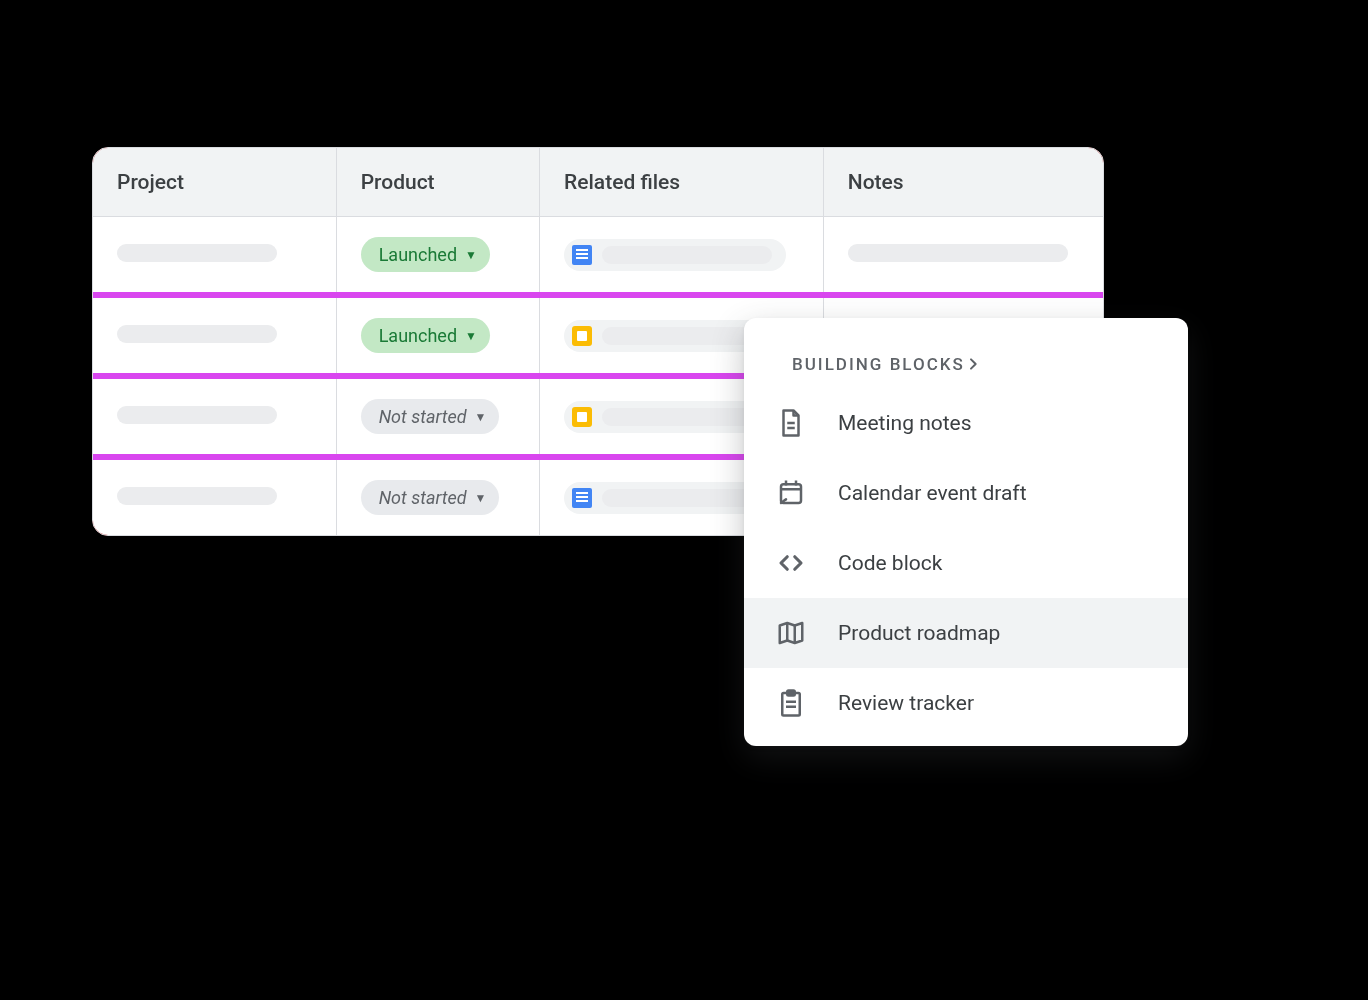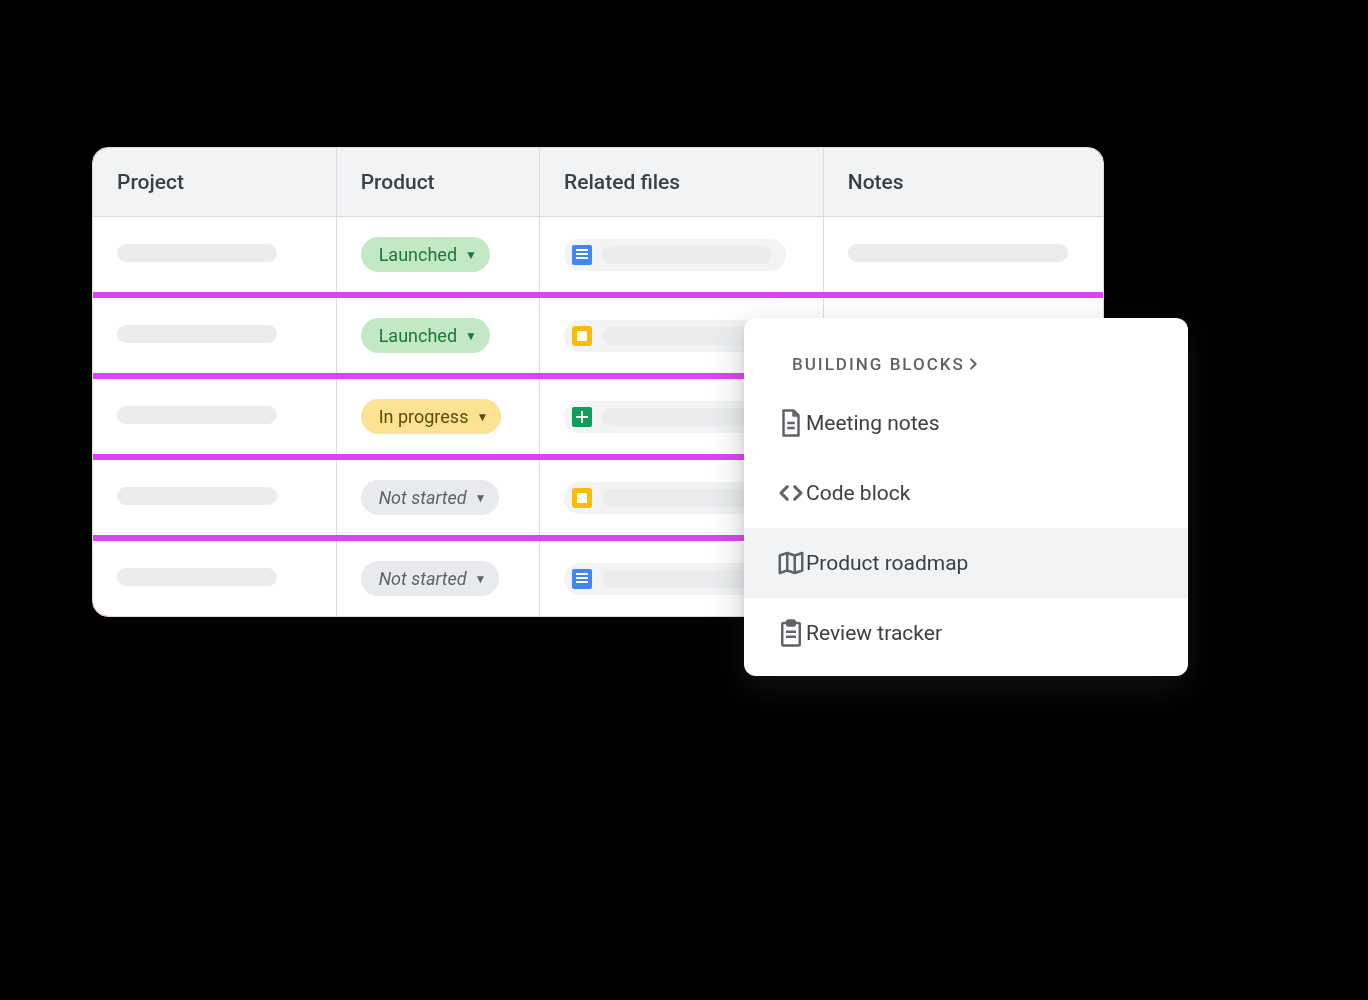--- a/index.html
+++ b/index.html
@@ -123,20 +123,21 @@
       align-items: center;
       padding: 28px 26px 14px 48px;
       font-size: 17px;
       font-weight: 500;
       letter-spacing: 2px;
       color: #5f6368;
     }
     .opt {
       display: flex;
       align-items: center;
+      gap: 32px;
       padding: 20px 32px 20px 32px;
       cursor: pointer;
     }
     .opt-label {
       font-size: 21px;
       color: #3c4043;
     }
     .opt-icon {
       width: 30px;
       height: 30px;
@@ -182,32 +183,20 @@
               <span class="caret">▼</span>
             </span></td>
           <td class="col-files"><span class="file-chip">
               <span class="doc-icon slides"></span>
               <span class="placeholder ph-file"></span>
             </span></td>
           <td class="col-notes"><span class="placeholder ph-notes"></span></td>
         </tr>
         <tr>
           <td class="col-project"><span class="placeholder ph-project"></span></td>
-          <td class="col-status"><span class="chip chip-progress">
-              <span>In progress</span>
-              <span class="caret">▼</span>
-            </span></td>
-          <td class="col-files"><span class="file-chip">
-              <span class="doc-icon sheets"></span>
-              <span class="placeholder ph-file"></span>
-            </span></td>
-          <td class="col-notes"><span class="placeholder ph-notes"></span></td>
-        </tr>
-        <tr>
-          <td class="col-project"><span class="placeholder ph-project"></span></td>
           <td class="col-status"><span class="chip chip-notstarted">
               <span>Not started</span>
               <span class="caret">▼</span>
             </span></td>
           <td class="col-files"><span class="file-chip">
               <span class="doc-icon slides"></span>
               <span class="placeholder ph-file"></span>
             </span></td>
           <td class="col-notes"><span class="placeholder ph-notes"></span></td>
         </tr>
@@ -243,20 +232,32 @@
             <path d="M6 2h8l4 4v16H6z"></path>
             <path d="M14 2v4h4" fill="none"></path>
             <line x1="9" y1="12" x2="15" y2="12"></line>
             <line x1="9" y1="16" x2="15" y2="16"></line>
           </svg>
         </span>
         <span class="opt-label">Meeting notes</span>
       </div>
       <div class="opt">
         <span class="opt-icon">
+          <svg width="30" height="30" viewBox="0 0 24 24" fill="none" stroke="#5f6368" stroke-width="2" stroke-linejoin="round">
+            <rect x="4" y="5" width="16" height="15" rx="2"></rect>
+            <line x1="4" y1="9" x2="20" y2="9"></line>
+            <line x1="8" y1="2" x2="8" y2="6"></line>
+            <line x1="16" y1="2" x2="16" y2="6"></line>
+            <path d="M4 20l4-3" stroke-linecap="round"></path>
+          </svg>
+        </span>
+        <span class="opt-label">Calendar event draft</span>
+      </div>
+      <div class="opt">
+        <span class="opt-icon">
           <svg width="30" height="30" viewBox="0 0 24 24" fill="none" stroke="#5f6368" stroke-width="2.5" stroke-linecap="round" stroke-linejoin="round">
             <polyline points="9 7 4 12 9 17"></polyline>
             <polyline points="15 7 20 12 15 17"></polyline>
           </svg>
         </span>
         <span class="opt-label">Code block</span>
       </div>
       <div class="opt selected">
         <span class="opt-icon">
           <svg width="30" height="30" viewBox="0 0 24 24" fill="none" stroke="#5f6368" stroke-width="2" stroke-linejoin="round">

